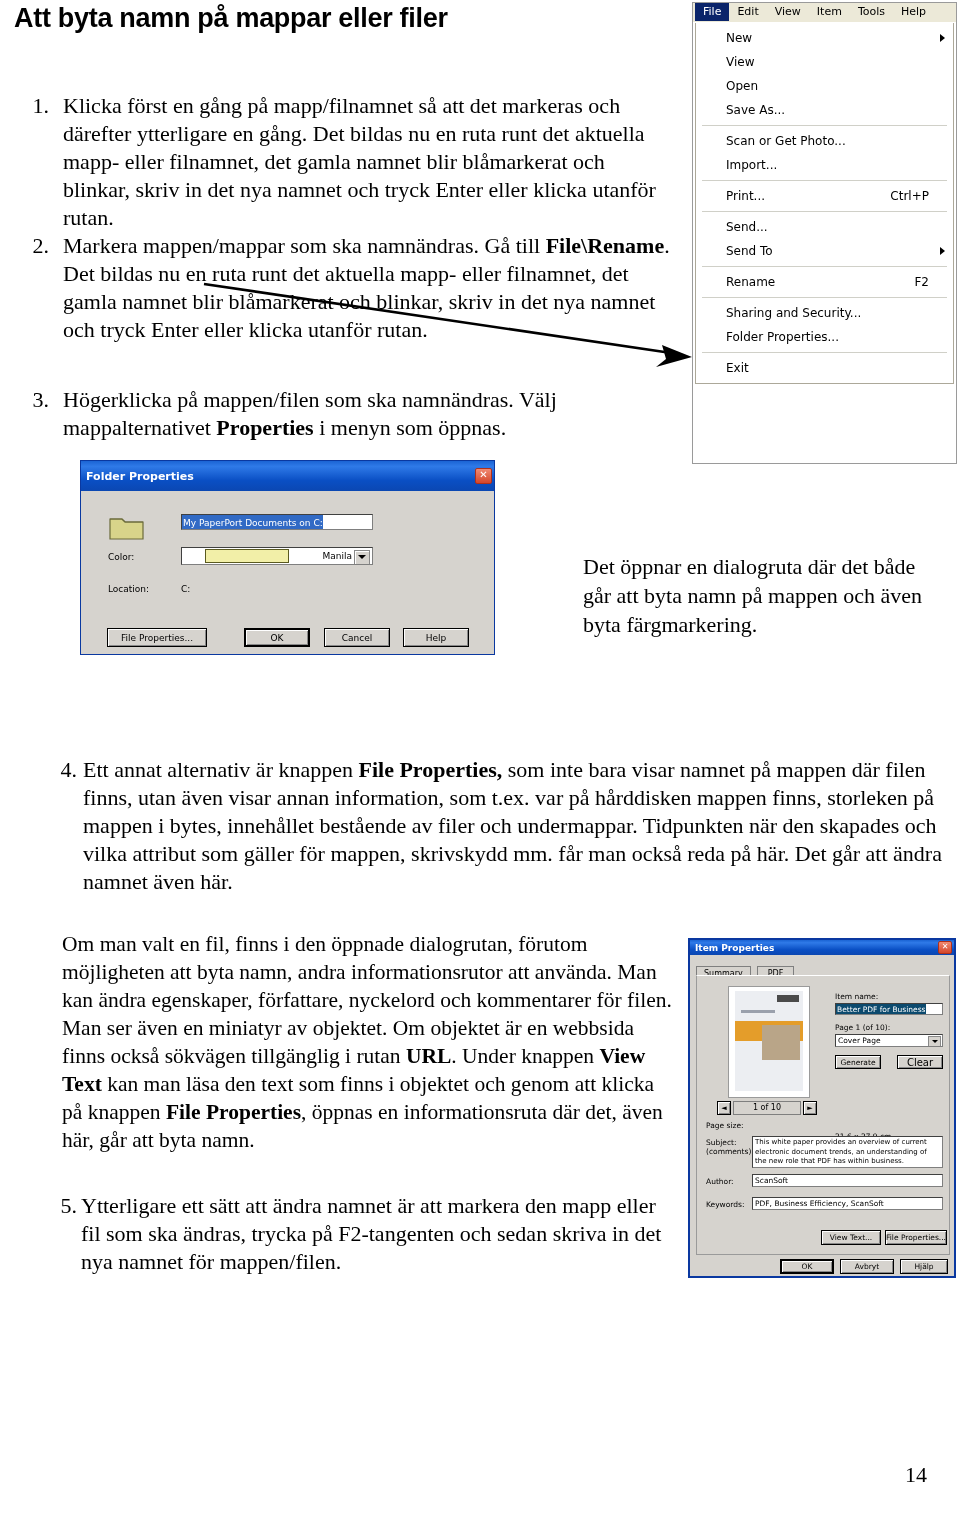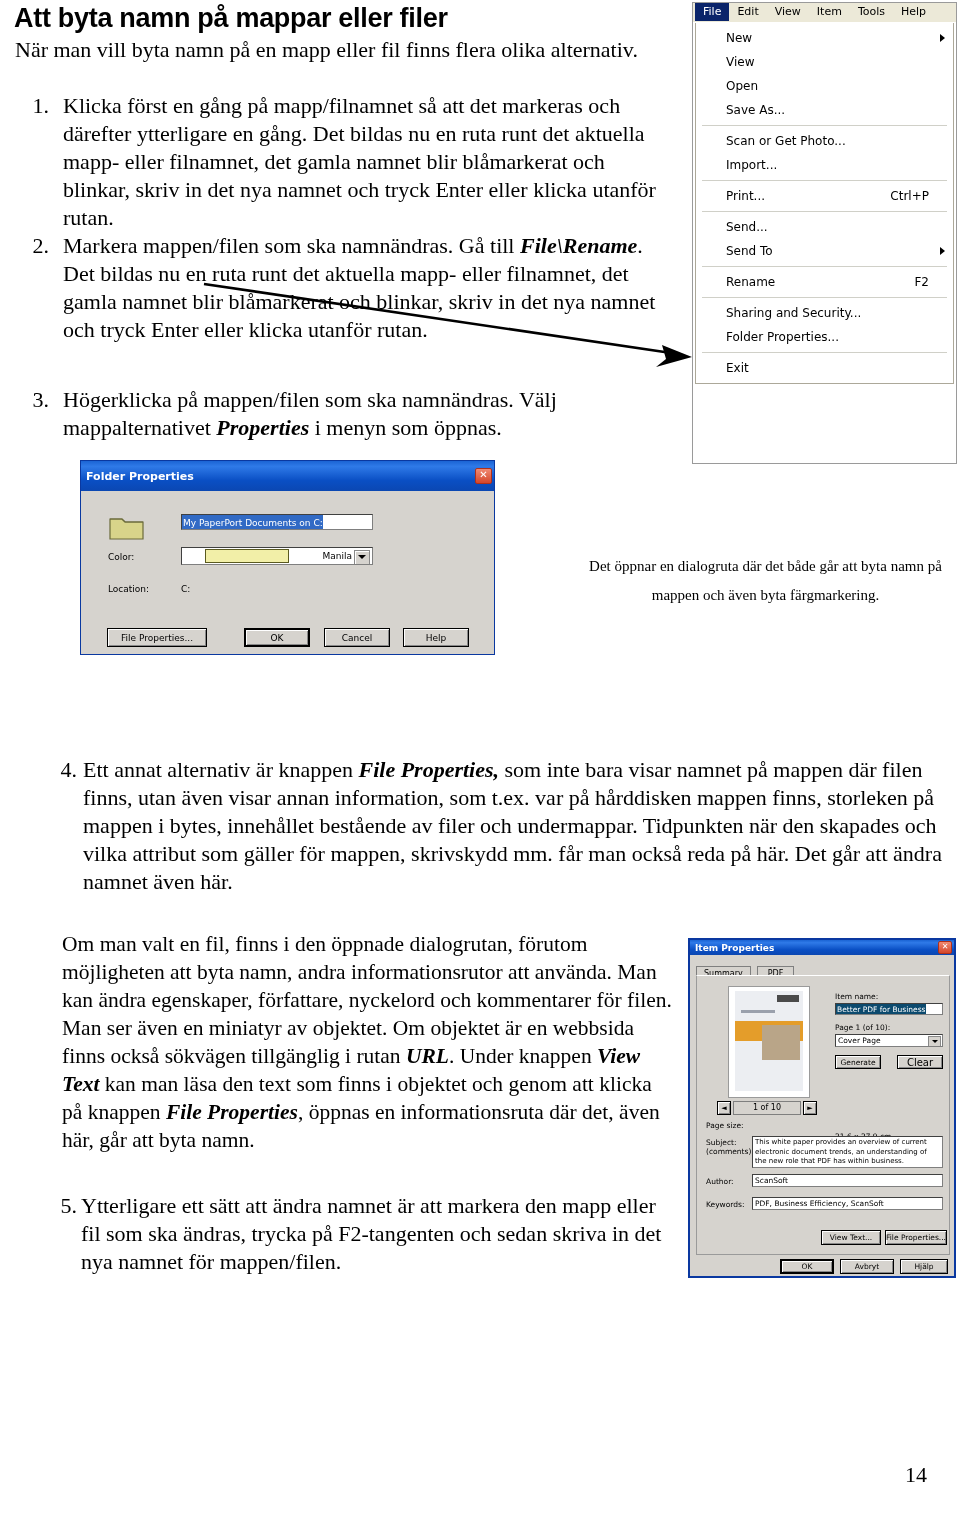--- a/index.html
+++ b/index.html
@@ -51,21 +51,21 @@
     left: 0;
     top: 0;
     width: 34px;
     text-align: right;
     font-size: 22px;
   }
   .li .txt {
     display: block;
     margin-left: 48px;
   }
-  b, .b { font-weight: bold; font-style: italic; }
+  b, .b { font-weight: bold; }
 
   
   .arrow-svg {
     position: absolute;
     left: 200px;
     top: 275px;
     width: 500px;
     height: 95px;
     pointer-events: none;
   }
@@ -199,23 +199,22 @@
     margin: 3px 6px 3px 6px;
   }
 
   
   .caption-right {
     position: absolute;
     left: 583px;
     top: 552px;
     width: 365px;
     font-family: "Liberation Serif", serif;
-    font-size: 15px;
+    font-size: 22px;
     line-height: 29px;
-    text-align: center;
   }
 
   
   .para {
     position: absolute;
     font-size: 21.5px;
     line-height: 28px;
   }
 
   .pageno {
@@ -225,30 +224,29 @@
     font-size: 22px;
     font-family: "Liberation Serif", serif;
   }
 </style>
 </head>
 <body>
 
 <div class="page">
 
   <h1 class="doc-title">Att byta namn på mappar eller filer</h1>
-  <div class="intro">När man vill byta namn på en mapp eller fil finns flera olika alternativ.</div>
 
   <div class="li" style="left:15px; top:92px; width:645px;">
     <span class="num">1.</span>
     <span class="txt" id="step1-text"><span>Klicka först en gång på mapp/filnamnet så att det markeras och därefter ytterligare en gång. Det bildas nu en ruta runt det aktuella mapp- eller filnamnet, det gamla namnet blir blåmarkerat och blinkar, skriv in det nya namnet och tryck Enter eller klicka utanför rutan.</span></span>
   </div>
 
   <div class="li" style="left:15px; top:232px; width:655px;">
     <span class="num">2.</span>
-    <span class="txt" id="step2-text"><span>Markera mappen/filen som ska namnändras. Gå till </span><b>File\Rename</b><span>. Det bildas nu en ruta runt det aktuella mapp- eller filnamnet, det gamla namnet blir blåmarkerat och blinkar, skriv in det nya namnet och tryck Enter eller klicka utanför rutan.</span></span>
+    <span class="txt" id="step2-text"><span>Markera mappen/mappar som ska namnändras. Gå till </span><b>File\Rename</b><span>. Det bildas nu en ruta runt det aktuella mapp- eller filnamnet, det gamla namnet blir blåmarkerat och blinkar, skriv in det nya namnet och tryck Enter eller klicka utanför rutan.</span></span>
   </div>
 
   <div class="li" style="left:15px; top:386px; width:655px;">
     <span class="num">3.</span>
     <span class="txt" id="step3-text"><span>Högerklicka på mappen/filen som ska namnändras. Välj mappalternativet </span><b>Properties</b><span> i menyn som öppnas.</span></span>
   </div>
 
   <svg class="arrow-svg" viewBox="0 0 500 95">
     <line x1="4" y1="9" x2="478" y2="79" stroke="#000" stroke-width="2.6"></line>
     <polygon points="492,82 462,70 466,84 456,92" fill="#000"></polygon>

